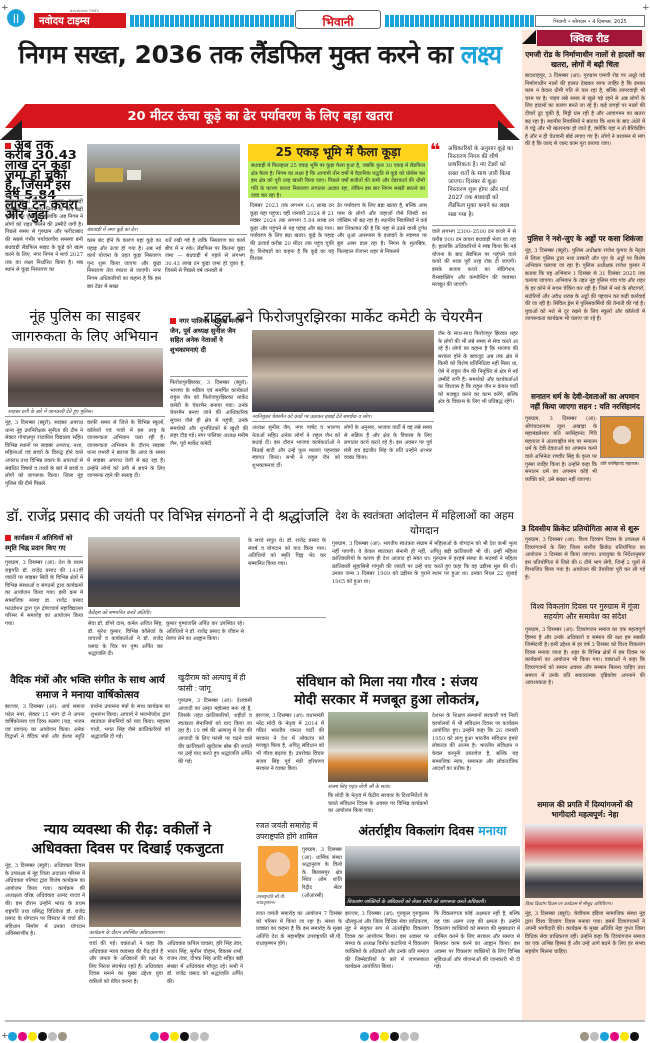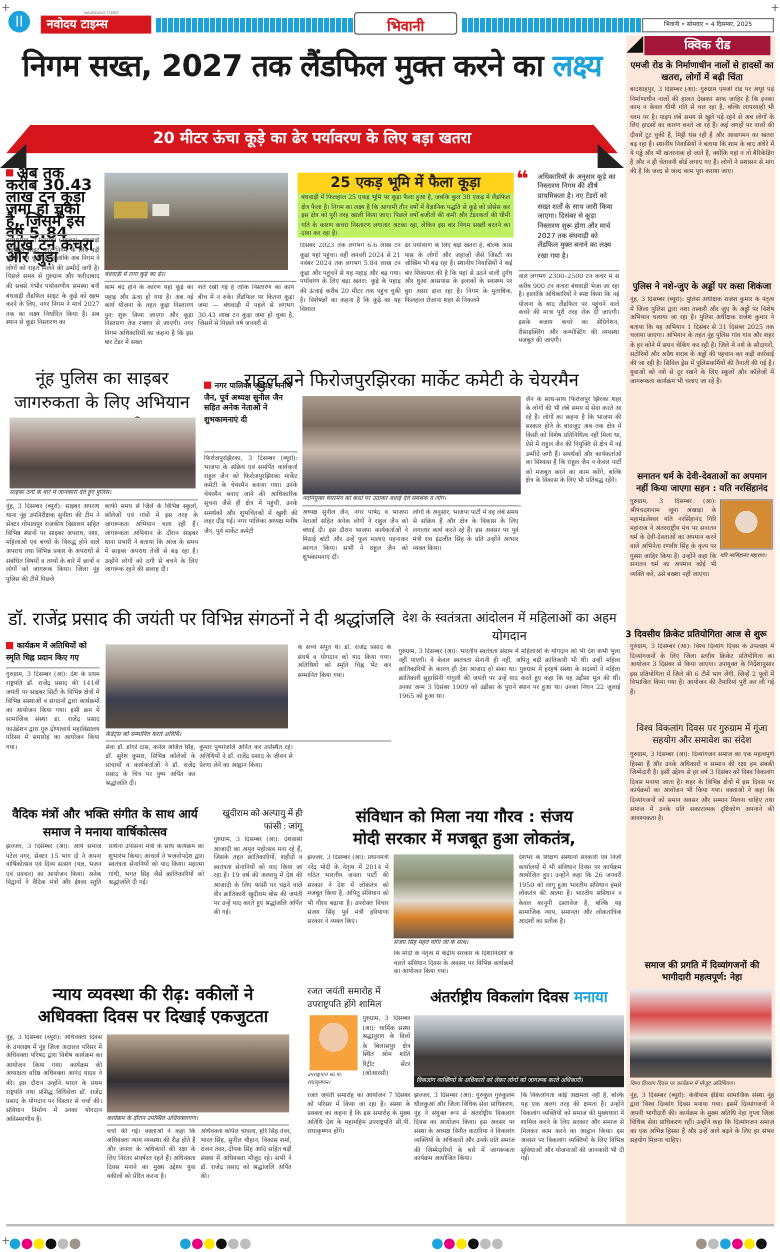--- a/index.html
+++ b/index.html
@@ -26,21 +26,21 @@
   <div class="abs stripes" style="left:130px;top:15px;width:165px;height:12px"></div>
   <div class="abs" style="left:295px;top:10px;width:86px;height:19px;border:1px solid #666;border-radius:3px;background:#fff;text-align:center">
     <span style="color:#d5161c;font-size:12px;font-weight:bold;line-height:17px">भिवानी</span>
   </div>
   <div class="abs stripes" style="left:385px;top:15px;width:150px;height:12px"></div>
   <div class="abs" style="left:535px;top:15px;width:110px;height:12px;border:1px solid #777;font-size:5px;line-height:10px;text-align:center;background:#fff">भिवानी • सोमवार • 4 दिसम्बर, 2025</div>
 </div>
 
 <div class="abs" style="left:5px;top:38px;width:510px;text-align:center;font-weight:bold;color:#1a1a1a;font-family:'DejaVu Sans',sans-serif">
   <div style="font-size:25px;line-height:34px;letter-spacing:-0.6px">
-    <span>निगम सख्त, 2027 तक लैंडफिल मुक्त करने का </span><span style="color:#1ca3dc">लक्ष्य</span>
+    <span>निगम सख्त, 2036 तक लैंडफिल मुक्त करने का </span><span style="color:#1ca3dc">लक्ष्य</span>
   </div>
 </div>
 
 <div class="abs" style="left:5px;top:104px;width:510px;height:24px;background:#d5161c;clip-path:polygon(4% 0,96% 0,100% 100%,0 100%);text-align:center">
   <span style="color:#fff;font-size:13px;font-weight:bold;line-height:24px">20 मीटर ऊंचा कूड़े का ढेर पर्यावरण के लिए बड़ा खतरा</span>
 </div>
 <div class="abs" style="left:0;top:120px;width:0;height:0;border-top:20px solid transparent;border-right:22px solid #222"></div>
 <div class="abs" style="left:498px;top:120px;width:0;height:0;border-top:20px solid transparent;border-left:22px solid #222"></div>
 
 <div class="abs hl" style="left:5px;top:140px;width:78px;font-size:13px;line-height:10px">
@@ -102,21 +102,21 @@
 <div class="abs txt" style="left:88px;top:620px;width:75px;height:47px">सेवा डॉ. डोंगरे दास, कर्नल अजित सिंह, डॉ. सुरेश कुमार, विभिन्न कॉलेजों के प्राचार्यों व कार्यकर्ताओं ने डॉ. राजेंद्र प्रसाद के चित्र पर पुष्प अर्पित कर श्रद्धांजलि दी।</div>
 <div class="abs txt" style="left:166px;top:620px;width:78px;height:47px">कुमार पुष्पांजलि अर्पित कर उपस्थित रहे। अतिथियों ने डॉ. राजेंद्र प्रसाद के जीवन से प्रेरणा लेने का आह्वान किया।</div>
 <div class="abs txt" style="left:248px;top:537px;width:78px;height:130px">के सच्चे सपूत थे। डॉ. राजेंद्र प्रसाद के संघर्ष व योगदान को याद किया गया। अतिथियों को स्मृति चिह्न भेंट कर सम्मानित किया गया।</div>
 
 <div class="abs" style="left:332px;top:508px;width:185px;font-size:10.5px;line-height:15px;text-align:center;color:#111;font-family:'DejaVu Sans',sans-serif">देश के स्वतंत्रता आंदोलन में महिलाओं का अहम योगदान</div>
 <div class="abs txt" style="left:332px;top:540px;width:185px;height:127px">गुरुग्राम, 3 दिसम्बर (आ): भारतीय स्वतंत्रता संग्राम में महिलाओं के योगदान को भी देश कभी भुला नहीं पाएगी। वे केवल स्वतंत्रता सेनानी ही नहीं, अपितु बड़ी क्रांतिकारी भी थीं। उन्हीं महिला क्रांतिकारियों के कारण ही देश आजाद हो सका था। गुरुग्राम में हरहर्ष संस्था के सदस्यों ने महिला क्रांतिकारी सुहासिनी गांगुली की जयंती पर उन्हें याद करते हुए कहा कि वह उड़ीसा मूल की थीं। उनका जन्म 3 दिसंबर 1909 को उड़ीसा के पुराने स्थान पर हुआ था। उनका निधन 22 जुलाई 1965 को हुआ था।</div>
 
 <div class="abs" style="left:5px;top:672px;width:165px;font-size:10px;line-height:15px;text-align:center;color:#111;font-weight:bold;font-family:'DejaVu Sans',sans-serif">वैदिक मंत्रों और भक्ति संगीत के साथ आर्य समाज ने मनाया वार्षिकोत्सव</div>
 <div class="abs txt" style="left:5px;top:703px;width:165px;height:112px;column-count:2;column-gap:6px">झज्जर, 3 दिसम्बर (आ): आर्य समाज पटेल नगर, सेक्टर 15 भाग दो ने अपना वार्षिकोत्सव एवं दिव्य सत्संग (यज्ञ, भजन एवं प्रवचन) का आयोजन किया। अनेक विद्वानों ने वैदिक मंत्रों और ईश्वर स्तुति प्रार्थना उपासना मंत्रों के साथ कार्यक्रम का शुभारंभ किया। आचार्य ने भजनोपदेश द्वारा स्वतंत्रता सेनानियों को याद किया। महात्मा गांधी, भगत सिंह जैसे क्रांतिकारियों को श्रद्धांजलि दी गई।</div>
 
-<div class="abs" style="left:178px;top:672px;width:74px;font-size:7.5px;line-height:11px;text-align:right;color:#111;font-family:Liberation Serif, serif">खुदीराम को अल्पायु में ही फांसी : जांगू</div>
+<div class="abs" style="left:178px;top:672px;width:74px;font-size:7.5px;line-height:11px;text-align:left;color:#111;font-family:Liberation Sans, sans-serif">खुदीराम को अल्पायु में ही फांसी : जांगू</div>
 <div class="abs txt" style="left:178px;top:697px;width:74px;height:118px">गुरुग्राम, 3 दिसम्बर (आ): देशवासी आजादी का अमृत महोत्सव मना रहे हैं, जिसके तहत क्रांतिकारियों, शहीदों व स्वतंत्रता सेनानियों को याद किया जा रहा है। 19 वर्ष की अल्पायु में देश की आजादी के लिए फांसी पर चढ़ने वाले वीर क्रांतिकारी खुदीराम बोस की जयंती पर उन्हें याद करते हुए श्रद्धांजलि अर्पित की गई।</div>
 
 <div class="abs" style="left:256px;top:672px;width:262px;text-align:center;color:#111;font-weight:bold;font-family:'DejaVu Sans',sans-serif">
   <div style="font-size:13.5px;line-height:18px;white-space:nowrap">संविधान को मिला नया गौरव : संजय</div>
   <div style="font-size:13.5px;line-height:18px;white-space:nowrap">मोदी सरकार में मजबूत हुआ लोकतंत्र,</div>
 </div>
 <div class="abs txt" style="left:256px;top:712px;width:68px;height:103px">झज्जर, 3 दिसम्बर (आ): प्रधानमंत्री नरेंद्र मोदी के नेतृत्व में 2014 में गठित भारतीय जनता पार्टी की सरकार ने देश में लोकतंत्र को मजबूत किया है, अपितु संविधान को भी गौरव बढ़ाया है। उपरोक्त विचार संजय सिंह पूर्व मंत्री हरियाणा सरकार ने व्यक्त किए।</div>
 <div class="abs photo" style="left:328px;top:712px;width:100px;height:70px;background:linear-gradient(180deg,#aab7a0 0%,#8b8f72 30%,#e2ddd4 55%,#d9822b 75%,#6b5a4a 100%)"></div>
 <div class="abs cap" style="left:328px;top:783px;width:100px">संजय सिंह महंत योगी जी के साथ।</div>
 <div class="abs txt" style="left:328px;top:792px;width:100px;height:23px">कि मोदी के नेतृत्व में केंद्रीय सरकार के दिशानिर्देशों के चलते संविधान दिवस के अवसर पर विभिन्न कार्यक्रमों का आयोजन किया गया।</div>

